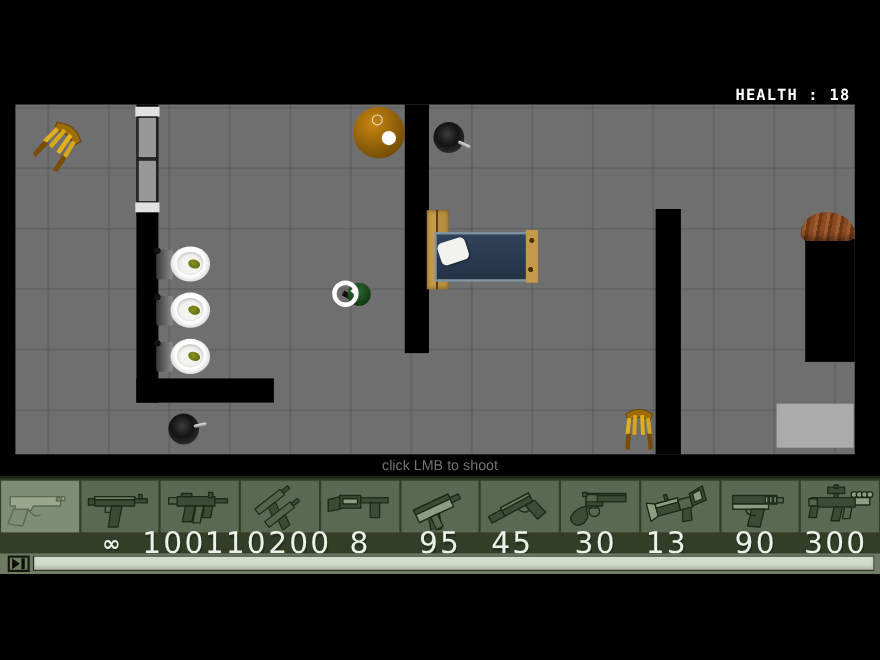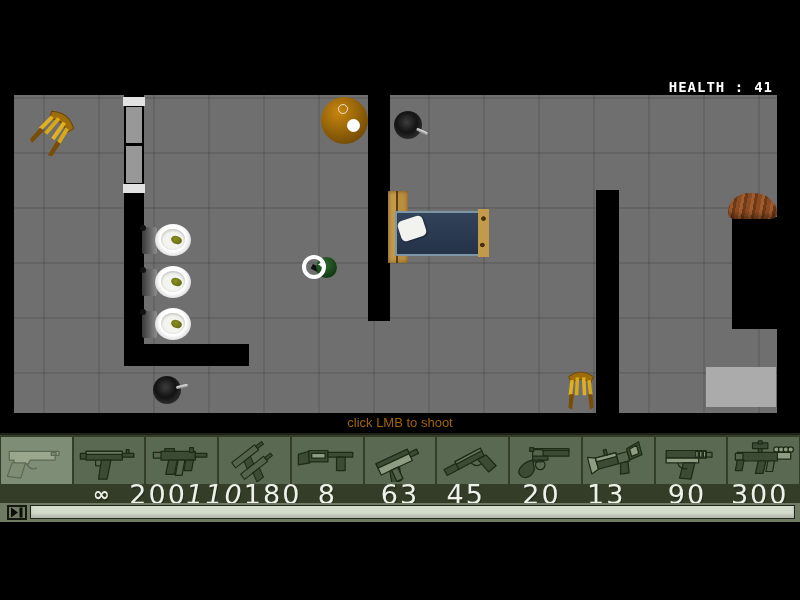--- a/index.html
+++ b/index.html
@@ -3,21 +3,21 @@
 <meta charset="utf-8">
 <style>
   html,body{margin:0;padding:0;background:#000;}
   #stage{position:relative;width:800px;height:600px;background:#000;overflow:hidden;
          font-family:"Liberation Sans",sans-serif;}
   
   #health{position:absolute;top:79px;right:27px;color:#fff;
           font-family:"DejaVu Sans Mono",monospace;font-weight:bold;font-size:14px;
           letter-spacing:1px;display:flex;gap:10px;padding-left:40px;}
   #hint{position:absolute;top:413px;left:0;width:800px;height:20px;text-align:center;
-        color:#a16207;font-size:13px;line-height:19px;}
+        color:#737373;font-size:13px;line-height:19px;}
   
   #viewport{position:absolute;left:14px;top:95px;width:763px;height:318px;
     background-color:#6f6f6f;
     background-image:linear-gradient(to right,rgba(0,0,0,.10) 2px,transparent 2px),
                      linear-gradient(to bottom,rgba(0,0,0,.10) 2px,transparent 2px);
     background-size:55px 55px;background-position:29px 2px;}
   .wall{position:absolute;background:#000;}
   
   .sill{position:absolute;background:#e2e2e2;}
   .doorpanel{position:absolute;background:#989898;border:1px solid #000;}
@@ -73,21 +73,21 @@
      border-top:2px solid #1d2416;box-sizing:border-box;}
   #slots{display:flex;gap:2px;padding:2px 1px 0;height:47px;}
   .slot{flex:1;background:#5a6a52;display:flex;align-items:center;justify-content:center;overflow:hidden;}
   .slot.selected{background:#7e8e76;}
   #ammo{display:flex;height:21px;}
   .ammo-cell{flex:1;display:flex;justify-content:center;align-items:flex-end;overflow:visible;}
   .ammo-cell .n{color:#eef1e9;font-family:"DejaVu Sans",sans-serif;font-size:27px;
      line-height:21px;letter-spacing:2px;text-shadow:1px 2px 0 rgba(15,25,10,.35);white-space:nowrap;}
   .ammo-cell:nth-child(1) .n{transform:translateX(66px);font-size:20px;font-weight:bold;}
   .ammo-cell:nth-child(2) .n{transform:translateX(49px);}
-  .ammo-cell:nth-child(3) .n{transform:translateX(33px);font-style:italic;}
+  .ammo-cell:nth-child(3) .n{transform:translateX(33px);}
   .ammo-cell:nth-child(4) .n{transform:translateX(18px);}
   .ammo-cell:nth-child(7) .n{transform:translateX(-7px);text-decoration:underline;}
   .ammo-cell:nth-child(8) .n{transform:translateX(-4px);}
   .ammo-cell:nth-child(9) .n{transform:translateX(-12px);}
   .ammo-cell:nth-child(10) .n{transform:translateX(-4px);}
   .ammo-cell:nth-child(11) .n{transform:translateX(-4px);}
   
   #transport{position:absolute;left:0;top:503px;width:800px;height:19px;background:#6f7b63;}
   #playbtn{position:absolute;left:7px;top:2px;width:20px;height:15px;border:2px solid #14180f;
      box-sizing:border-box;background:#6f7b63;display:flex;align-items:center;justify-content:center;}
@@ -95,21 +95,21 @@
      border:1px solid #20261b;box-sizing:border-box;box-shadow:inset 0 -3px 3px rgba(0,0,0,.15);}
   #footer{position:absolute;left:0;top:522px;width:800px;height:78px;background:#000;}
 </style>
 </head>
 <body>
 
 <div id="stage">
 
   <div id="health">
     <span>HEALTH :</span>
-    <span>41</span>
+    <span>18</span>
   </div>
 
   <div id="viewport">
 
     <div class="wall" style="left:110px;top:0;width:20px;height:101px"></div>
     <div class="wall" style="left:110px;top:99px;width:20px;height:172px"></div>
     <div class="wall" style="left:110px;top:249px;width:125px;height:22px"></div>
     <div class="wall" style="left:354px;top:0;width:22px;height:226px"></div>
     <div class="wall" style="left:582px;top:95px;width:23px;height:223px"></div>
     <div class="wall" style="left:718px;top:122px;width:45px;height:112px"></div>
@@ -344,39 +344,39 @@
             <polygon points="36,22 43,22 41,33 34,33" fill="#55644b"></polygon>
           </g>
         </svg>
       </div>
     </div>
     <div id="ammo">
       <div class="ammo-cell">
           <span class="n">∞</span>
         </div>
       <div class="ammo-cell">
+          <span class="n">100</span>
+        </div>
+      <div class="ammo-cell">
+          <span class="n">110</span>
+        </div>
+      <div class="ammo-cell">
           <span class="n">200</span>
         </div>
       <div class="ammo-cell">
-          <span class="n">110</span>
-        </div>
-      <div class="ammo-cell">
-          <span class="n">180</span>
-        </div>
-      <div class="ammo-cell">
           <span class="n">8</span>
         </div>
       <div class="ammo-cell">
-          <span class="n">63</span>
+          <span class="n">95</span>
         </div>
       <div class="ammo-cell">
           <span class="n">45</span>
         </div>
       <div class="ammo-cell">
-          <span class="n">20</span>
+          <span class="n">30</span>
         </div>
       <div class="ammo-cell">
           <span class="n">13</span>
         </div>
       <div class="ammo-cell">
           <span class="n">90</span>
         </div>
       <div class="ammo-cell">
           <span class="n">300</span>
         </div>

